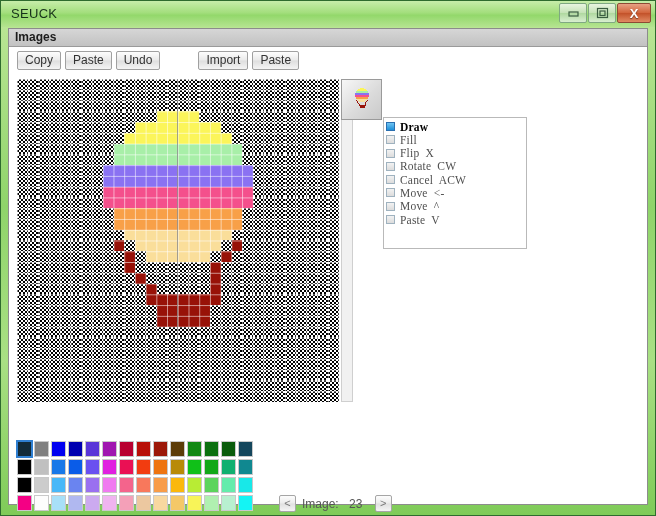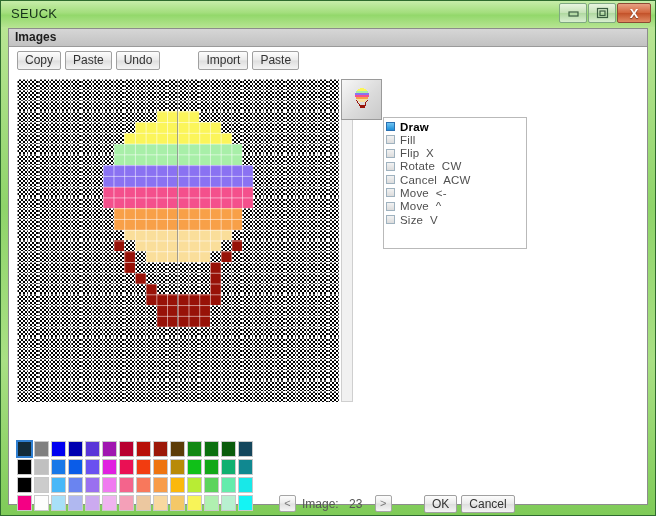--- a/index.html
+++ b/index.html
@@ -135,21 +135,21 @@
   }
   #preview-grid .px.empty{background:transparent;background-image:none;}
 
   
   #optlist{
     position:absolute;left:374px;top:88px;
     width:144px;height:132px;
     background:#fff;border:1px solid #b9b9b9;
     box-sizing:border-box;padding:2px 0 0 2px;
   }
-  .opt{display:flex;align-items:center;height:13px;margin-bottom:.3px;}
+  .opt{display:flex;align-items:center;height:13px;margin-bottom:.3px;font-family:Liberation Serif, serif;}
   .opt .box{
     width:9px;height:9px;margin-right:5px;flex:0 0 auto;
     border:1px solid #9fb2bf;box-sizing:border-box;
     background:linear-gradient(to bottom,#f2f2f2,#dcdcdc);
   }
   .opt.sel .box{
     border:1px solid #2a6fb0;
     background:linear-gradient(to bottom,#6fc4f2,#1f8fd8);
   }
   .opt .lbl{
@@ -2063,21 +2063,21 @@
         <div class="opt">
           <span class="box"></span>
           <span class="lbl">Move  &lt;-</span>
         </div>
         <div class="opt">
           <span class="box"></span>
           <span class="lbl">Move  ^</span>
         </div>
         <div class="opt">
           <span class="box"></span>
-          <span class="lbl">Size  V</span>
+          <span class="lbl">Paste  V</span>
         </div>
       </div>
 
     <div id="palette">
         <div class="sw sel" style="background: rgb(18, 43, 58);"></div>
         <div class="sw" style="background: rgb(128, 128, 128);"></div>
         <div class="sw" style="background: rgb(0, 0, 240);"></div>
         <div class="sw" style="background: rgb(0, 0, 176);"></div>
         <div class="sw" style="background: rgb(90, 54, 216);"></div>
         <div class="sw" style="background: rgb(160, 22, 176);"></div>
@@ -2133,19 +2133,15 @@
         <div class="sw" style="background: rgb(20, 244, 244);"></div>
       </div>
 
     <div id="imgnav">
       <div class="navbtn">&lt;</div>
       <div class="lbl">Image:</div>
       <div class="val">23</div>
       <div class="navbtn">&gt;</div>
     </div>
 
-    <div id="okcancel">
-      <div class="dbtn">OK</div>
-      <div class="dbtn">Cancel</div>
-    </div>
 
   </div>
 </div>
 
 </body></html>

